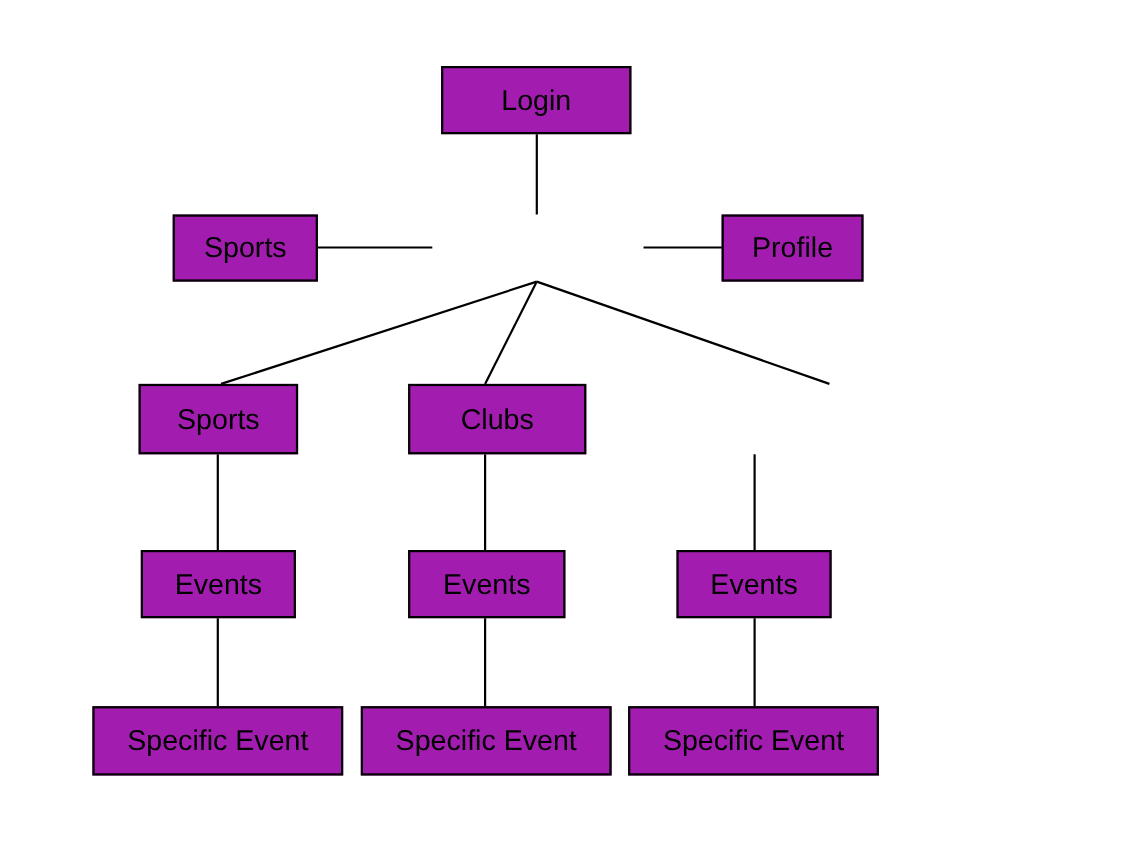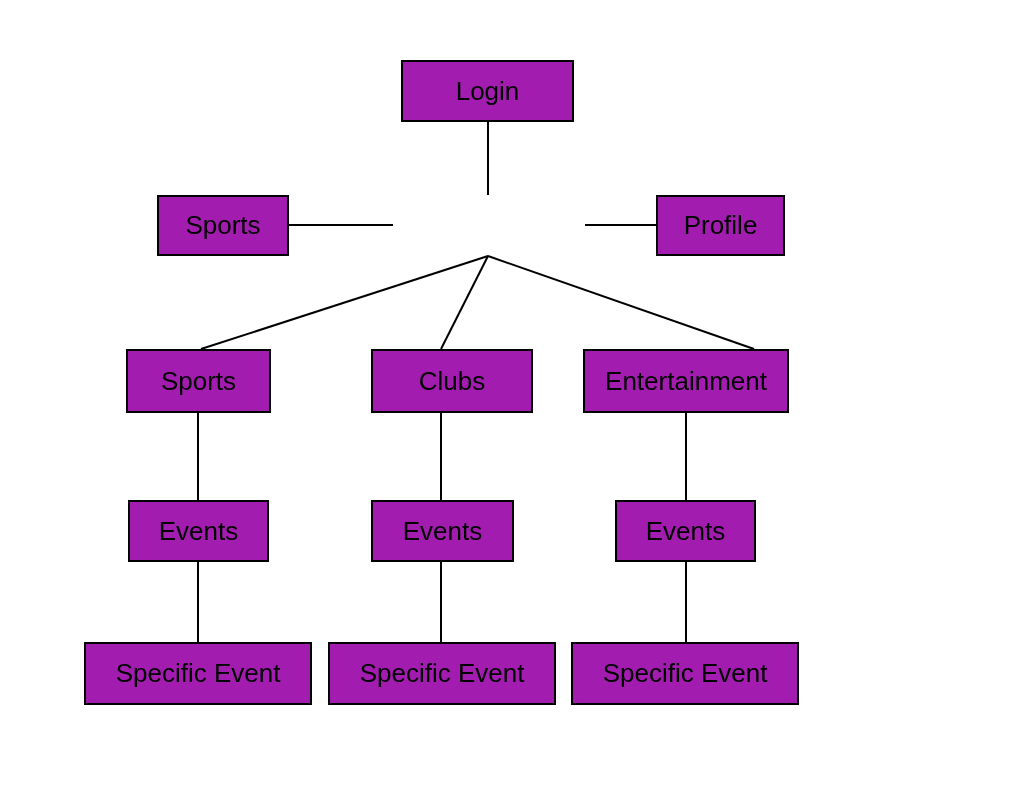--- a/index.html
+++ b/index.html
@@ -83,23 +83,20 @@
   <div class="node" style="left:656px; top:195px; width:129px; height:61px;">
     <span>Profile</span>
   </div>
 
   <div class="node" style="left:126px; top:349px; width:145px; height:64px;">
     <span>Sports</span>
   </div>
   <div class="node" style="left:371px; top:349px; width:162px; height:64px;">
     <span>Clubs</span>
   </div>
-  <div class="node" style="left:583px; top:349px; width:206px; height:64px;">
-    <span>Entertainment</span>
-  </div>
 
   <div class="node" style="left:128px; top:500px; width:141px; height:62px;">
     <span>Events</span>
   </div>
   <div class="node" style="left:371px; top:500px; width:143px; height:62px;">
     <span>Events</span>
   </div>
   <div class="node" style="left:615px; top:500px; width:141px; height:62px;">
     <span>Events</span>
   </div>

